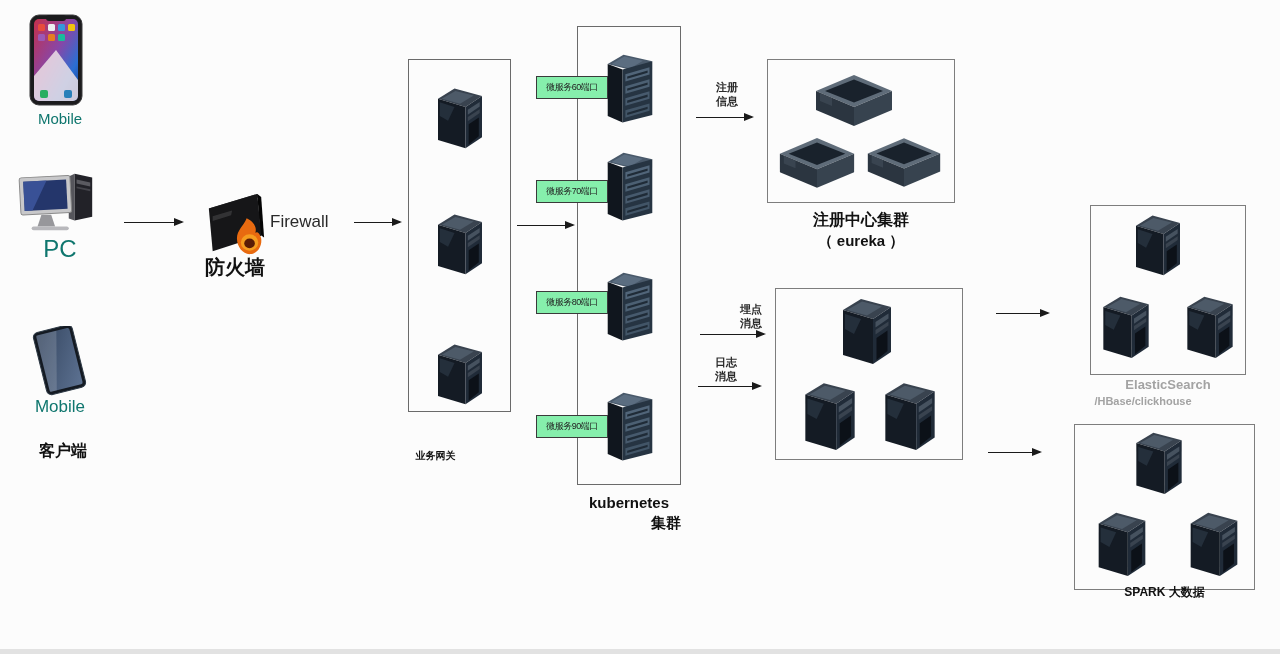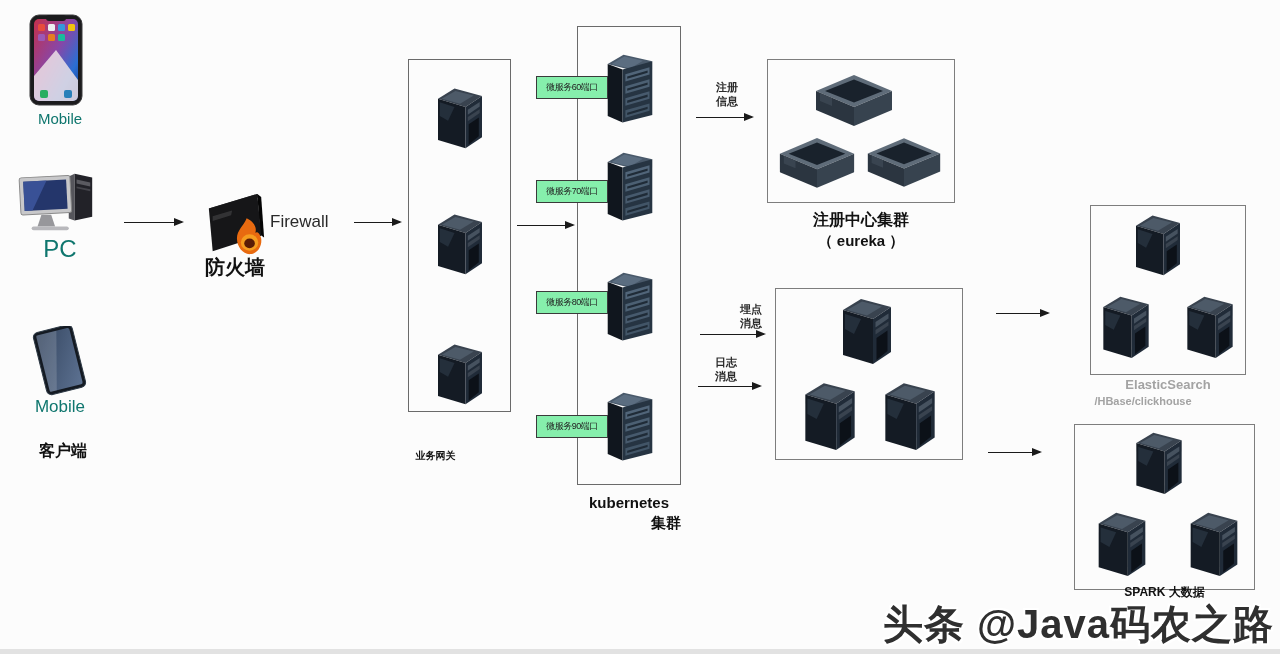--- a/index.html
+++ b/index.html
@@ -298,16 +298,15 @@
         <use href="#sym-tower"></use>
       </svg>
     </div>
   <div class="abs" style="left:1184px;top:508px;width:60px;height:70px;">
       <svg class="icon-svg" viewBox="0 0 60 72">
         <use href="#sym-tower"></use>
       </svg>
     </div>
   <div class="caption cjk-bold" style="left:1074px;top:584px;width:181px;font-size:12px;z-index:8;">SPARK 大数据</div>
 
-  <div id="watermark">头条 @Java码农之路</div>
   <div id="bottom-strip"></div>
 
 </div>
 
 </body></html>

